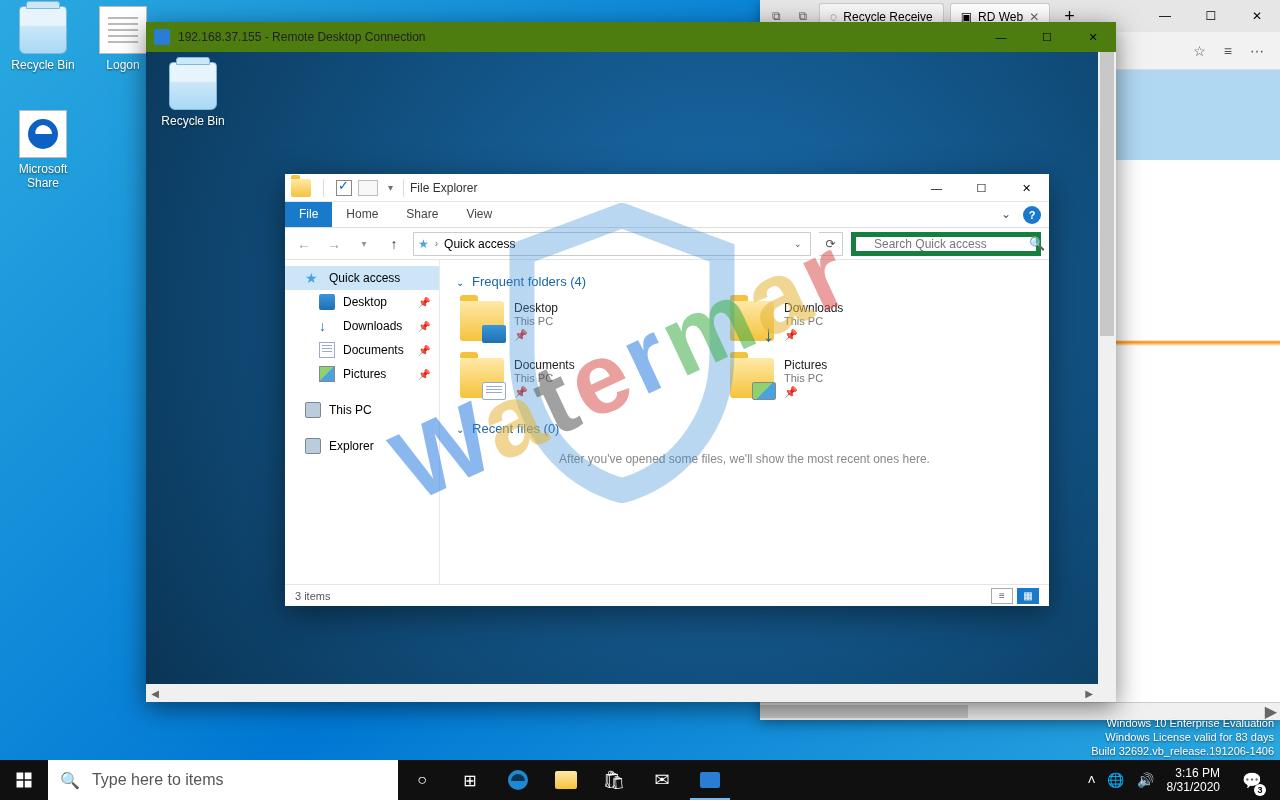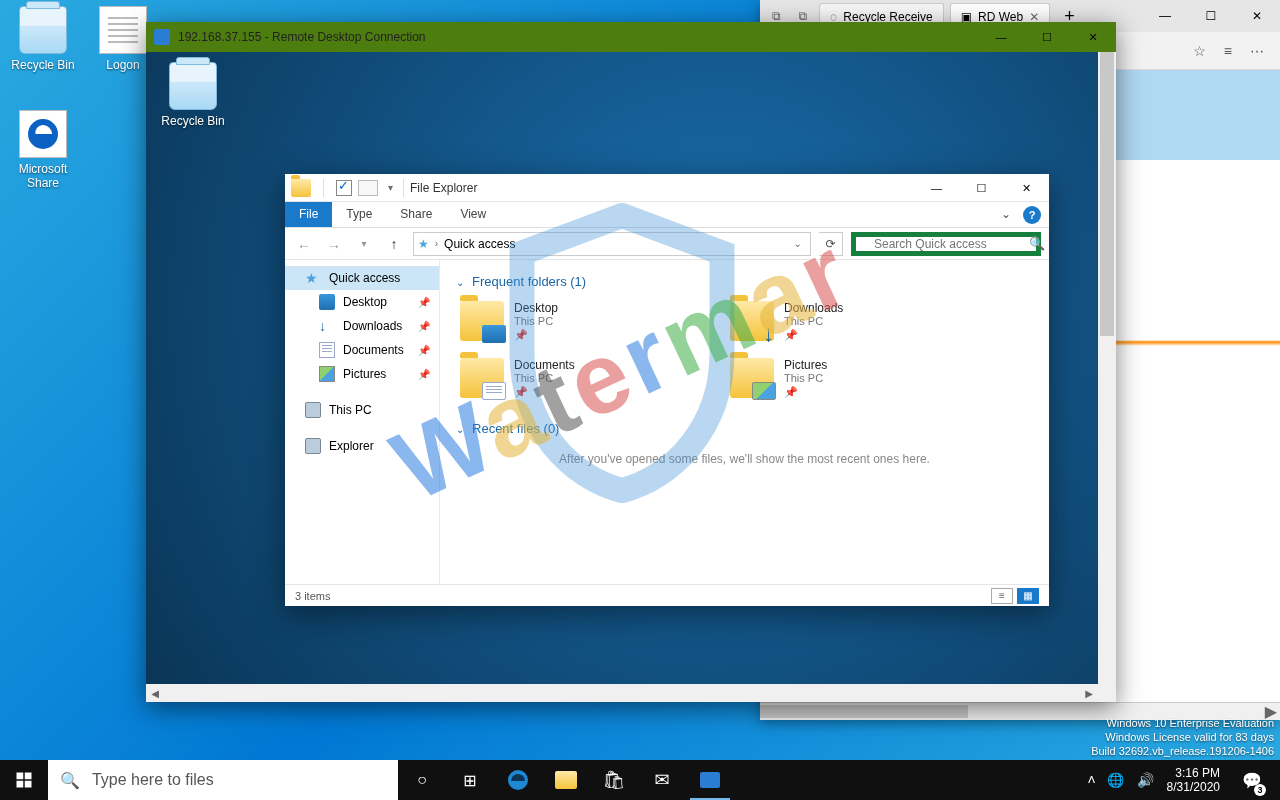--- a/index.html
+++ b/index.html
@@ -254,21 +254,21 @@
         <div class="sep"></div>
         <span>File Explorer</span>
       </div>
       <div class="winbtns">
         <div>—</div>
         <div>☐</div>
         <div>✕</div>
       </div>
       <div class="ribbon">
         <div class="tab file">File</div>
-        <div class="tab">Type</div>
+        <div class="tab">Home</div>
         <div class="tab">Share</div>
         <div class="tab">View</div>
         <div class="spacer"></div>
         <div class="expand">⌄</div>
         <div class="help">?</div>
       </div>
       <div class="navbar">
         <div class="nbtn">←</div>
         <div class="nbtn">→</div>
         <div class="nbtn" style="font-size:10px;">▾</div>
@@ -318,21 +318,21 @@
           </div>
           <div class="item grp">
             <span class="ic ic-network"></span>
             <span>Explorer</span>
           </div>
         </div>
 
         <div class="main">
           <div class="sect">
             <span class="ch">⌄</span>
-            <span>Frequent folders (1)</span>
+            <span>Frequent folders (4)</span>
           </div>
           <div class="grid" id="folders-grid">
               <div class="folder-item">
                 <div class="fic">
                   <div class="back"></div>
                   <div class="overlay ov-desktop"></div>
                 </div>
                 <div class="meta">
                   <div class="t">Desktop</div>
                   <div class="s">This PC</div>
@@ -403,21 +403,21 @@
   <div class="start">
     <svg viewBox="0 0 24 24">
         <rect x="2" y="2" width="9" height="9" fill="#fff"></rect>
         <rect x="13" y="2" width="9" height="9" fill="#fff"></rect>
         <rect x="2" y="13" width="9" height="9" fill="#fff"></rect>
         <rect x="13" y="13" width="9" height="9" fill="#fff"></rect>
       </svg>
   </div>
   <div class="search">
     <span>🔍</span>
-    <span style="color:#555;">Type here to files</span>
+    <span style="color:#555;">Type here to items</span>
   </div>
   <div class="tbtn">○</div>
   <div class="tbtn">⊞</div>
   <div class="tbtn">
       <svg width="24" height="24" viewBox="0 0 24 24">
         <circle cx="12" cy="12" r="10" fill="#1e88d2"></circle>
         <path d="M5 13 a7 7 0 0114 0" fill="#0a3556"></path>
       </svg>
     </div>
   <div class="tbtn">

